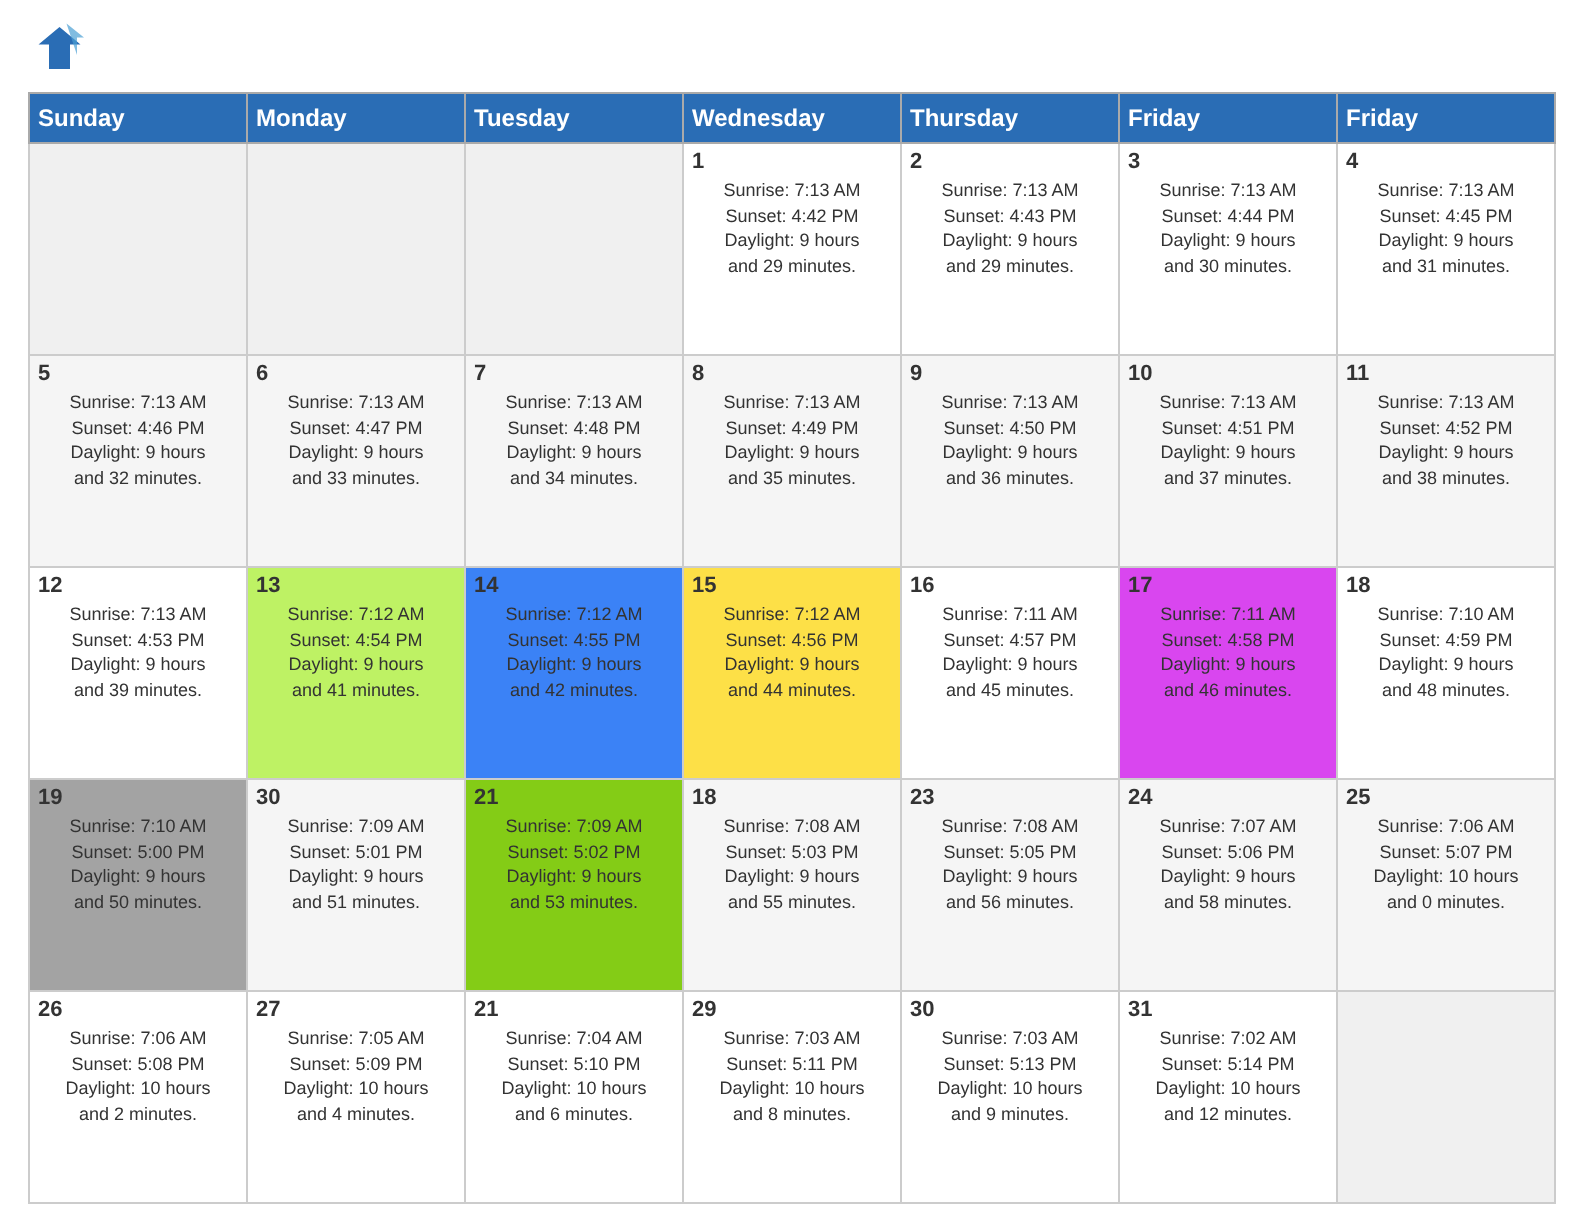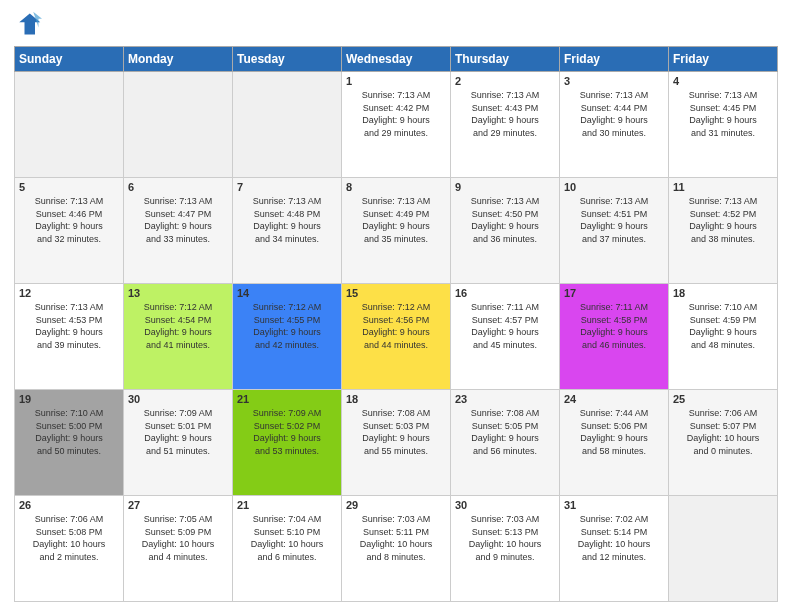--- a/index.html
+++ b/index.html
@@ -303,21 +303,21 @@
           </td>
           <td style="background: rgb(245, 245, 245);">
             <span class="day-number">23</span>
             <div class="day-info" style="white-space: pre-line;">Sunrise: 7:08 AM
 Sunset: 5:05 PM
 Daylight: 9 hours
 and 56 minutes.</div>
           </td>
           <td style="background: rgb(245, 245, 245);">
             <span class="day-number">24</span>
-            <div class="day-info" style="white-space: pre-line;">Sunrise: 7:44 AM
+            <div class="day-info" style="white-space: pre-line;">Sunrise: 7:07 AM
 Sunset: 5:06 PM
 Daylight: 9 hours
 and 58 minutes.</div>
           </td>
           <td style="background: rgb(245, 245, 245);">
             <span class="day-number">25</span>
             <div class="day-info" style="white-space: pre-line;">Sunrise: 7:06 AM
 Sunset: 5:07 PM
 Daylight: 10 hours
 and 0 minutes.</div>

